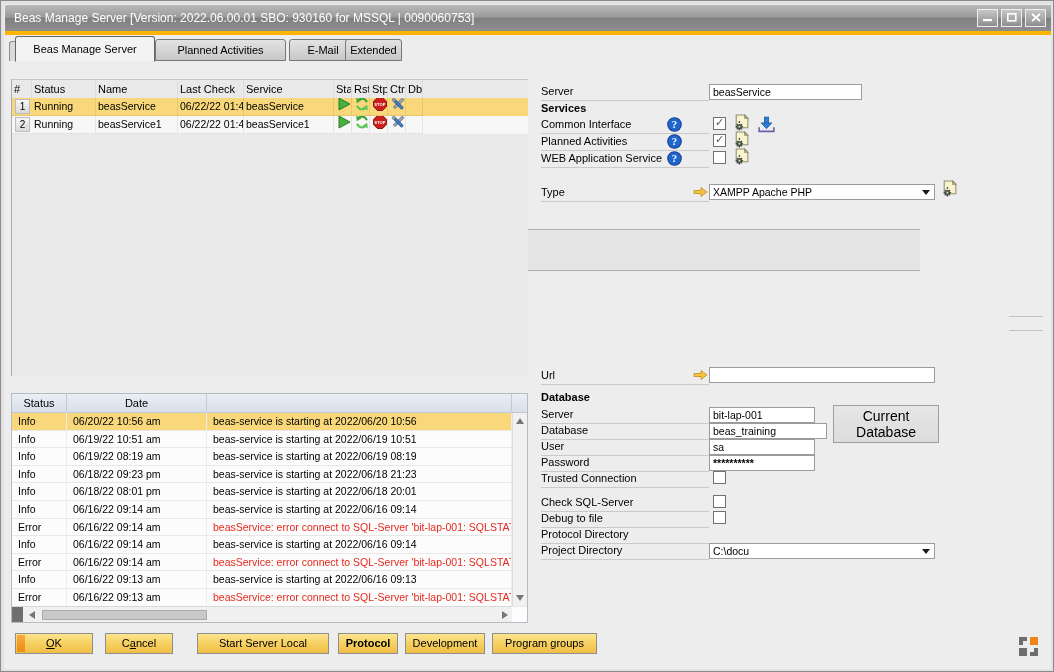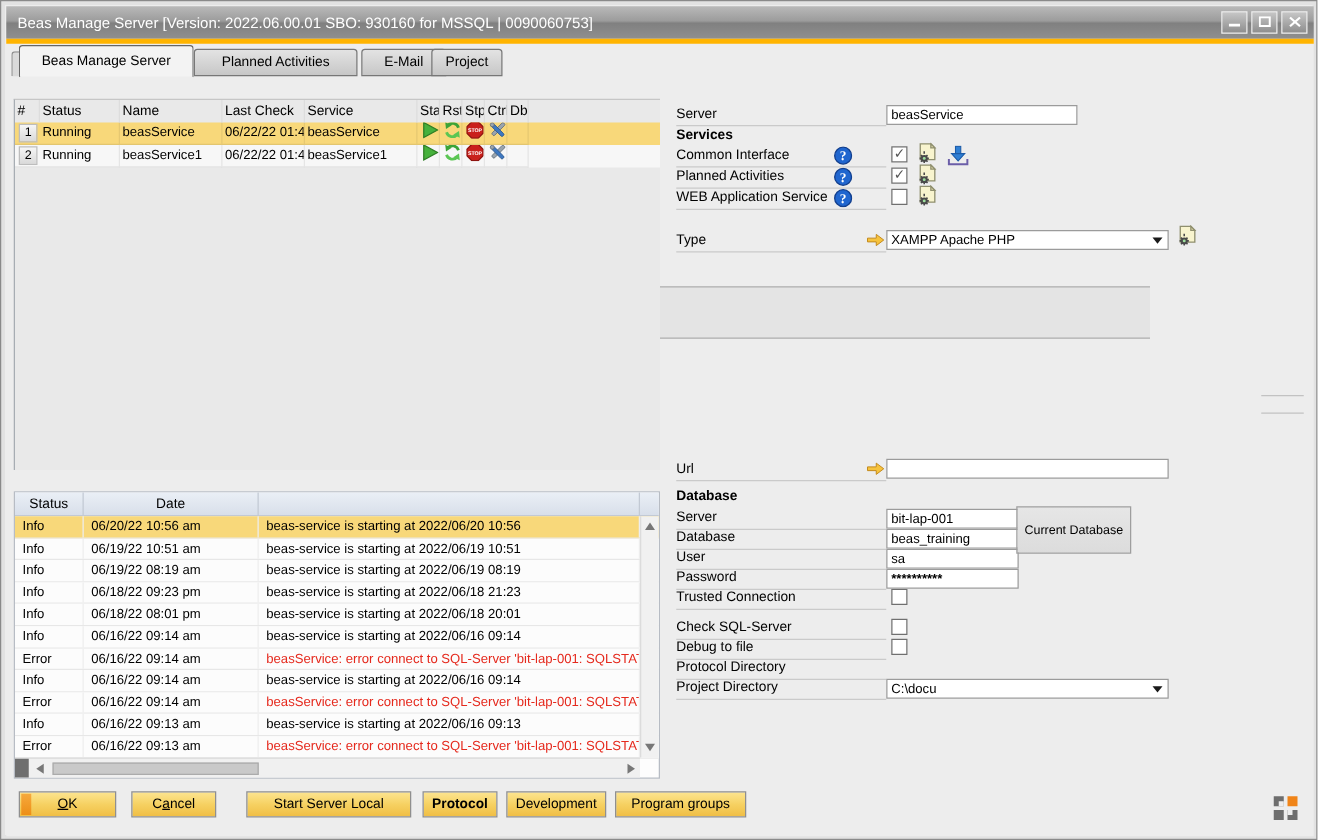--- a/index.html
+++ b/index.html
@@ -82,22 +82,22 @@
   .darr { position:absolute; right:4px; top:5px; width:0; height:0;
     border-left:4px solid transparent; border-right:4px solid transparent; border-top:5px solid #1a1a1a; }
   .cb { position:absolute; width:13px; height:13px; background:#fff; border:1px solid #707070; }
   .cb .tick { display:none; font-family:"DejaVu Sans", sans-serif; font-size:11px; color:#555;
     position:relative; left:1px; top:-2px; }
   .cb.checked .tick { display:block; }
   .ficon { position:absolute; }
   .graypanel { position:absolute; left:523px; top:224px; width:392px; height:42px;
     background:#E4E4E4; border-top:1px solid #AEAEAE; border-bottom:1px solid #AEAEAE; }
   .miniline { position:absolute; left:1004px; width:34px; border-top:1px solid #C2C2C2; }
-  .cdb-btn { position:absolute; left:808px; top:400px; width:92px; height:38px;
-    background:linear-gradient(#E6E6E6,#DCDCDC); border:1px solid #9E9E9E; font-size:10px;
+  .cdb-btn { position:absolute; left:828px; top:400px; width:106px; height:38px;
+    background:linear-gradient(#E6E6E6,#DCDCDC); border:1px solid #9E9E9E; font-size:14px;
     font-family:"Liberation Sans", sans-serif; }
 
   
   .btn { position:absolute; top:628px; height:21px; text-align:center;
     background:linear-gradient(#FCE48F,#F6D162 50%,#F0BE45); border:1px solid #8F8F8F;
     font-size:11px; line-height:19px; font-family:"Liberation Sans", sans-serif; }
   .btn .u { text-decoration:underline; }
   .okstrip { position:absolute; left:1px; top:1px; bottom:1px; width:8px;
     background:linear-gradient(#F6A93C,#ED8E17); }
   .cornericon { position:absolute; left:1014px; top:632px; width:19px; height:19px; }
@@ -135,21 +135,21 @@
               </svg></span>
       </div>
     </div>
   </div>
   <div class="goldline"></div>
 
   <div class="tabstub"></div>
   <div class="tab active" style="left:10px;width:140px;"><span>Beas Manage Server</span></div>
   <div class="tab" style="left:150px;width:131px;"><span>Planned Activities</span></div>
   <div class="tab" style="left:284px;width:68px;"><span>E-Mail</span></div>
-  <div class="tab" style="left:340px;width:57px;"><span>Project</span></div>
+  <div class="tab" style="left:340px;width:57px;"><span>Extended</span></div>
 
   <div class="grid1">
     <div class="g1head" id="g1head">
           <span style="width: 20px;">#</span>
           <span style="width: 64px;">Status</span>
           <span style="width: 82px;">Name</span>
           <span style="width: 66px;">Last Check</span>
           <span style="width: 90px;">Service</span>
           <span style="width: 18px;">Sta</span>
           <span style="width: 18px;">Rst</span>

